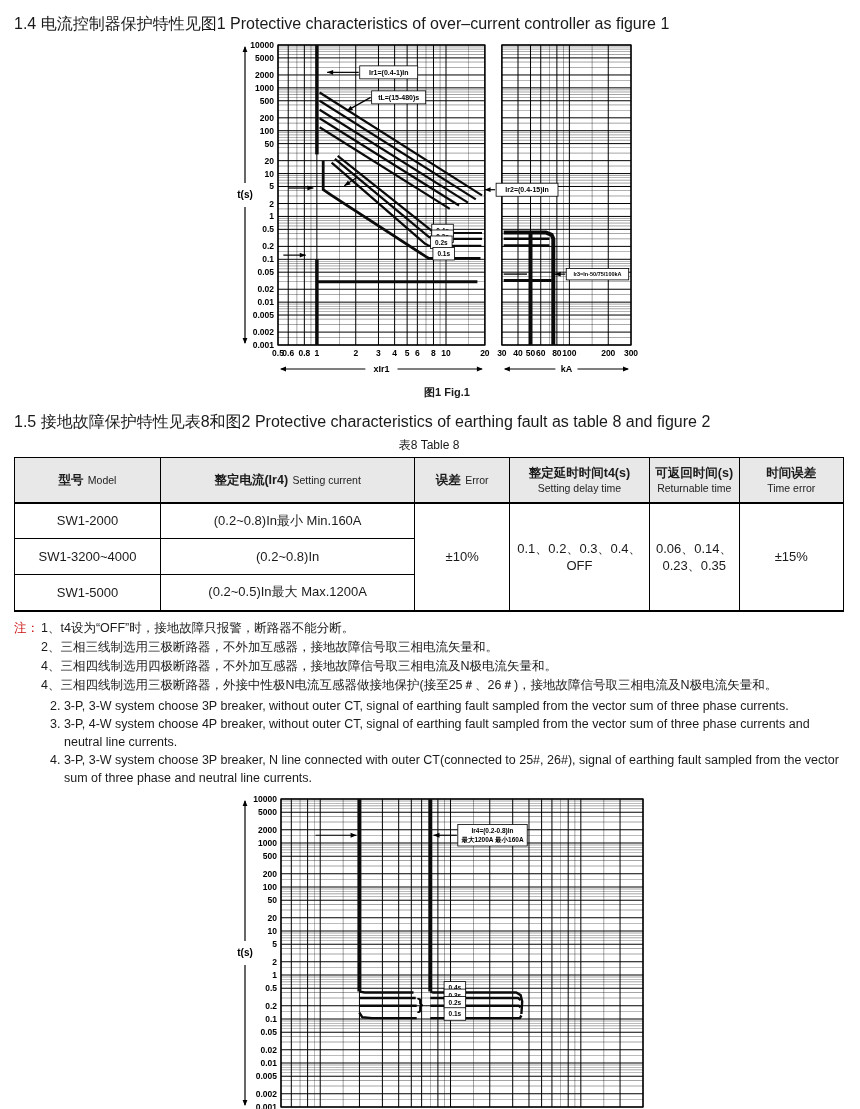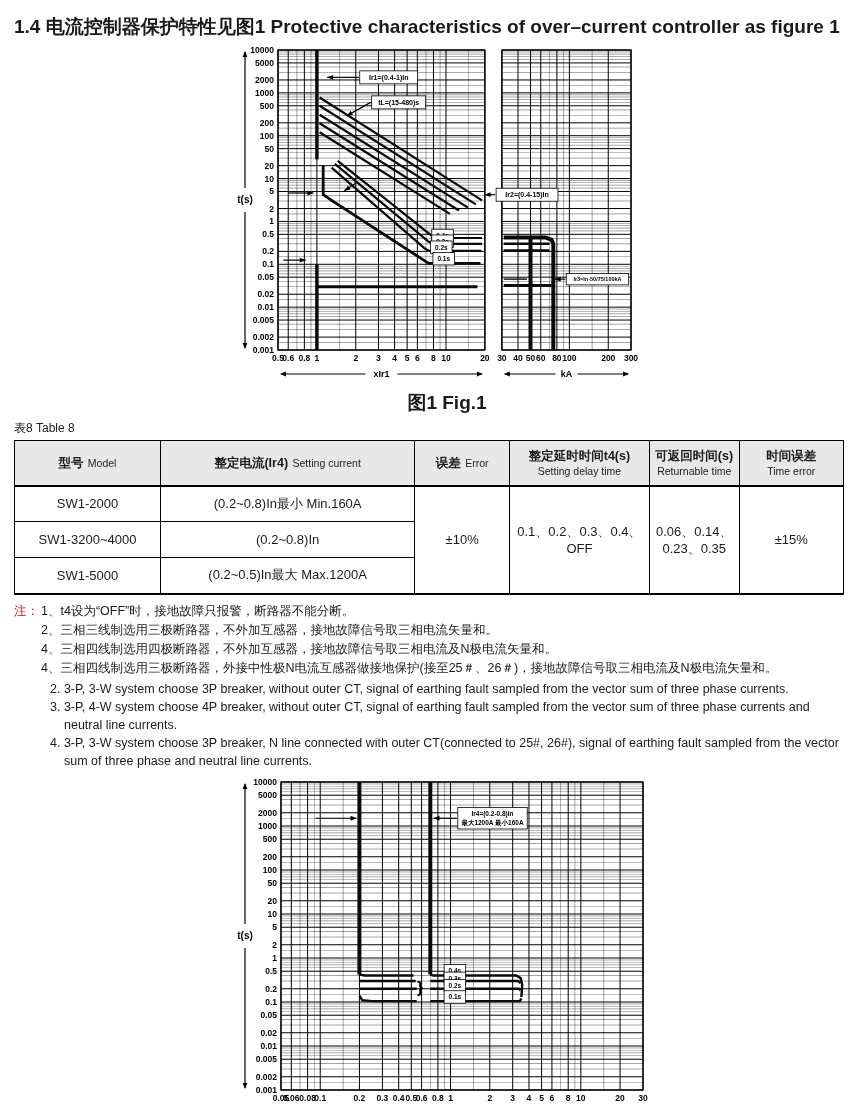--- a/index.html
+++ b/index.html
@@ -2,26 +2,26 @@
 <html><head>
 <meta charset="utf-8">
 <style>
   * { box-sizing: border-box; }
   html,body { margin:0; padding:0; background:#fff; }
   body {
     width:860px; height:1109px; overflow:hidden;
     font-family:"Liberation Sans","DejaVu Sans",sans-serif; color:#1a1a1a;
   }
   .page { padding:10px 14px 0 14px; }
-  .sec-heading { font-size:19px; font-weight:bold; margin:4px 0 2px 0; }
+  .sec-heading { font-size:16px; font-weight:normal; margin:4px 0 2px 0; }
   .figwrap { width:430px; }
   .figwrap.f1 { margin:2px 0 0 218px; }
   .figwrap.f2 { margin:2px 0 0 215px; }
-  .figcap { text-align:center; font-size:19px; font-weight:bold; margin-top:2px; }
-  .tablecap { width:830px; text-align:left; font-size:12px; margin:4px 0 3px 0; }
+  .figcap { text-align:center; font-size:11px; font-weight:bold; margin-top:2px; }
+  .tablecap { width:830px; text-align:center; font-size:12px; margin:4px 0 3px 0; }
   table.spec { border-collapse:collapse; width:830px; table-layout:fixed; }
   table.spec th, table.spec td { border:1px solid #000; text-align:center; padding:1px 4px; }
   table.spec thead th { background:#e8e8e8; height:45px; border-bottom:2px solid #000; }
   table.spec { border-top:1.5px solid #000; border-bottom:2px solid #000; }
   .th-zh { font-size:12.5px; font-weight:bold; }
   .th-en { font-size:10.5px; font-weight:normal; color:#222; }
   td.model { text-align:left; padding-left:14px; font-size:13px; height:36px; }
   td.current { font-size:13px; height:26px; }
   td.merged { font-size:13px; line-height:17px; }
   .notes { margin-top:7px; }
@@ -314,20 +314,21 @@
         <text x="149.43576990541976" y="335" font-size="9" text-anchor="middle" font-weight="bold">xIr1</text>
         <line x1="272.8715398108395" y1="332" x2="323.39576990541974" y2="332" stroke="#000" stroke-width="1.2"></line>
         <line x1="345.4757699054198" y1="332" x2="396" y2="332" stroke="#000" stroke-width="1.2"></line>
         <polygon points="271.8715398108395,332 277.8715398108395,329.6 277.8715398108395,334.4" fill="#000"></polygon>
         <polygon points="397,332 391,334.4 391,329.6" fill="#000"></polygon>
         <text x="334.43576990541976" y="335" font-size="9" text-anchor="middle" font-weight="bold">kA</text>
       </svg>
     <div class="figcap">图1 Fig.1</div>
   </div>
 
+  <div class="sec-heading" style="margin-top:12px;">1.5 接地故障保护特性见表8和图2 Protective characteristics of earthing fault as table 8 and figure 2</div>
 
   <div class="tablecap">表8 Table 8</div>
 
   <table class="spec">
     <colgroup>
       <col style="width:17.6%">
         <col style="width:30.7%">
         <col style="width:11.4%">
       <col style="width:16.9%">
         <col style="width:10.8%">

